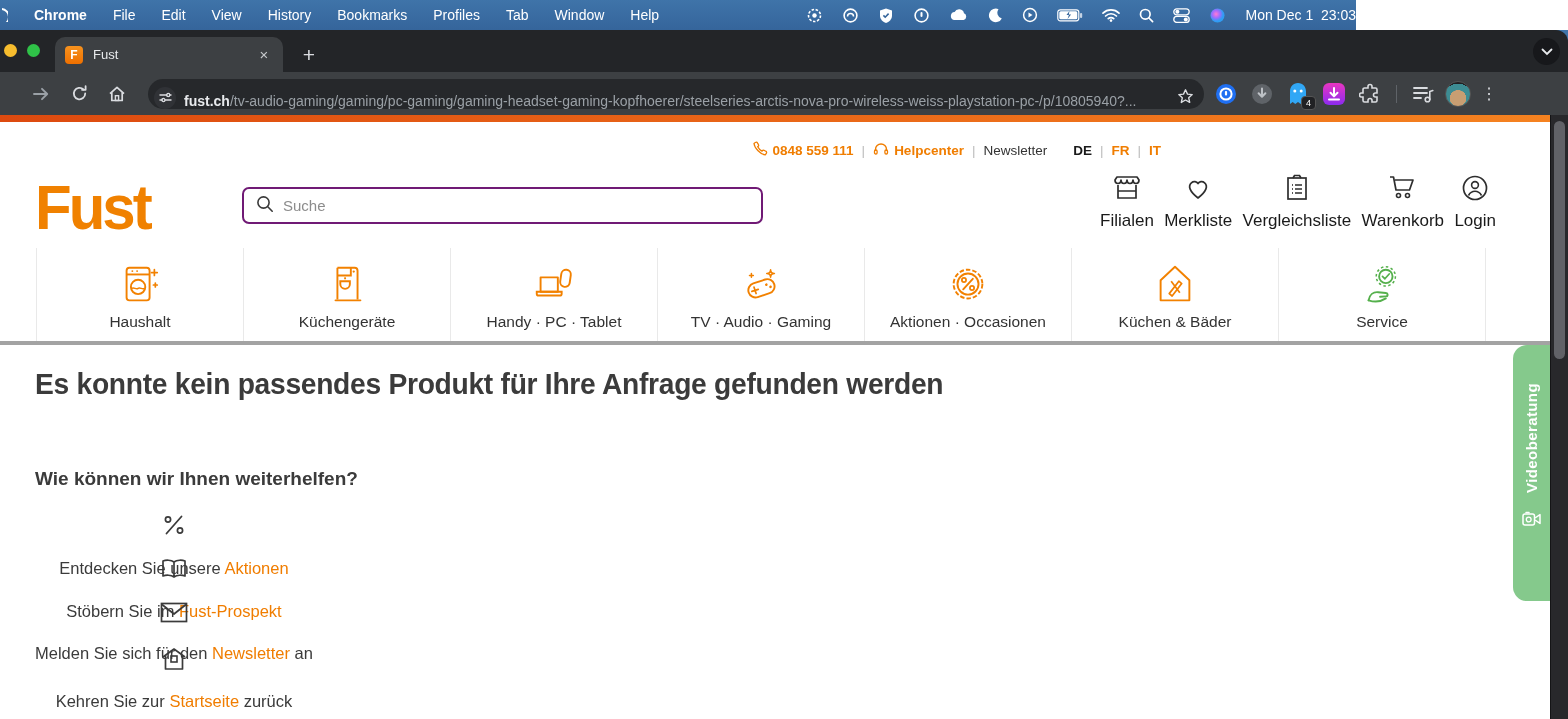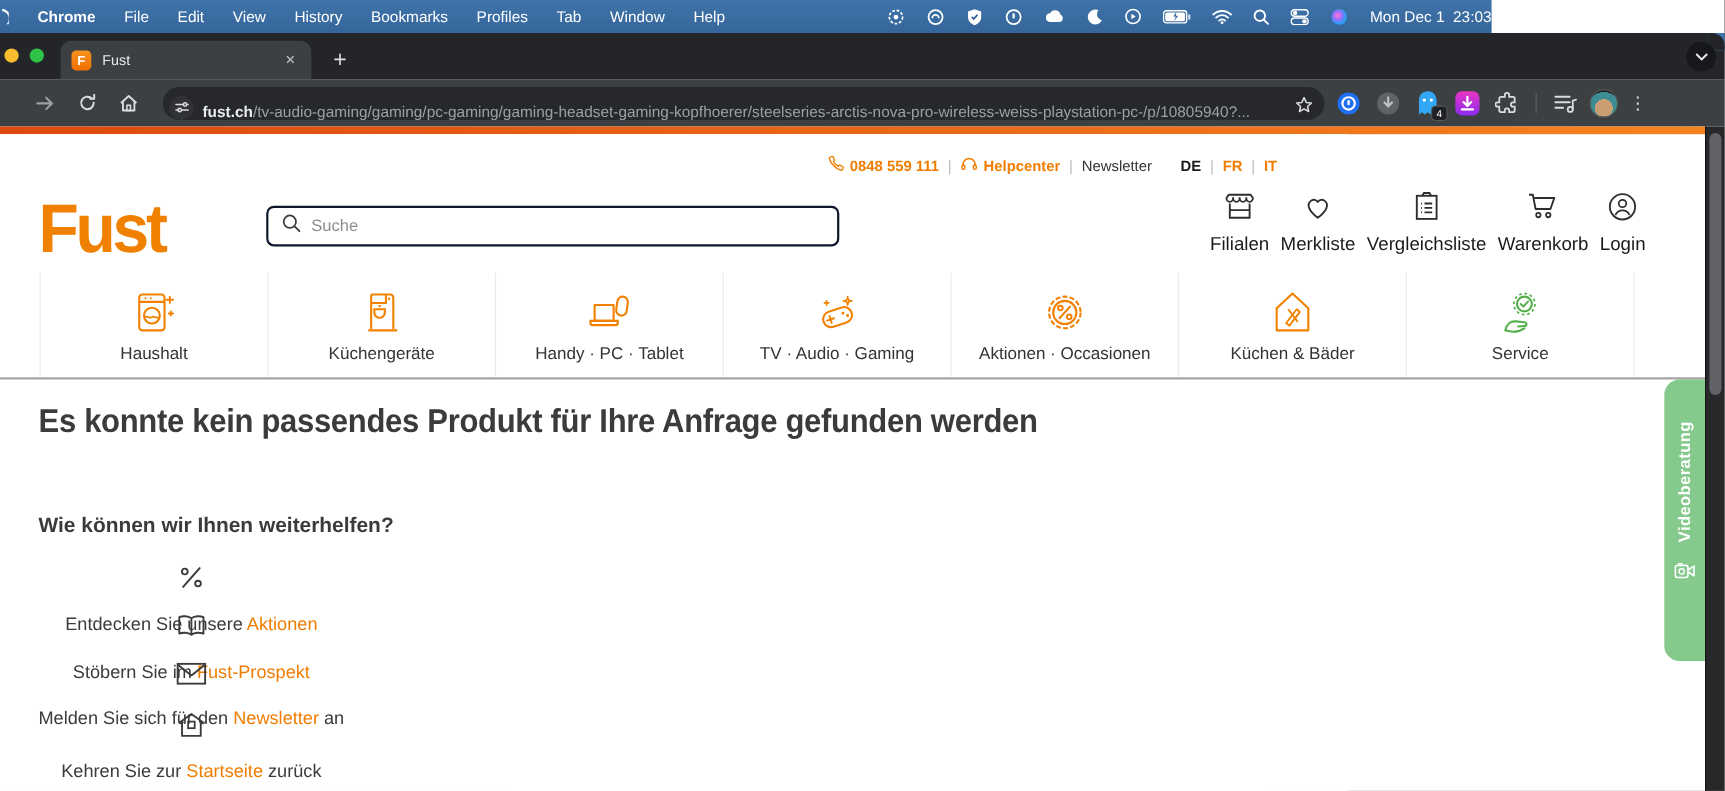--- a/index.html
+++ b/index.html
@@ -74,30 +74,30 @@
   .utility a { text-decoration:none; }
   .u-orange { color:#f07d00; font-weight:700; display:flex; align-items:center; gap:5px; }
   .u-sep { color:#bbb; }
   .u-newsletter { color:#333; }
   .lang { display:flex; gap:8px; margin-left:18px; align-items:center; }
   .lang .active { font-weight:700; color:#1a1a1a; }
   .lang .other { color:#f07d00; font-weight:700; }
   
   .logo { position:absolute; top:50px; left:35px; font-size:60px; font-weight:700; color:#f08100;
     letter-spacing:-3px; transform:scaleY(1.04); transform-origin:left top; }
-  .search { position:absolute; top:65px; left:242px; width:521px; height:37px; border:2px solid #0f172a;
+  .search { position:absolute; top:65px; left:242px; width:521px; height:37px; border:2px solid #701a75;
     border-radius:7px; display:flex; align-items:center; padding:0 12px; gap:9px; background:#fff; }
   .search input { border:none; outline:none; flex:1; font-size:15px; color:#333; font-family:inherit; }
   .search input::placeholder { color:#8c8c8c; }
   
   .actions { position:absolute; top:52px; left:1100px; width:396px; display:flex; justify-content:space-between; }
   .action { display:flex; flex-direction:column; align-items:center; gap:5px; color:#2e2e2e; }
   .action .lbl { font-size:17px; color:#1a1a1a; }
   
-  .navrow { position:absolute; top:126px; left:0; width:1550px; height:97px; border-bottom:2px solid #a3a3a3; display:flex; padding-left:36px; }
+  .navrow { position:absolute; top:126px; left:0; width:1550px; height:97px; border-bottom:4px solid #a3a3a3; display:flex; padding-left:36px; }
   .navcell { width:207px; border-left:1px solid #e9e9e9; display:flex; flex-direction:column; align-items:center; padding-top:13px; }
   .navfill { flex:1; border-left:1px solid #e9e9e9; }
   .navcell .ic { height:48px; display:flex; align-items:center; }
   .navcell .lbl { font-size:15.5px; color:#333; margin-top:4px; }
   
   .h1 { position:absolute; top:245px; left:35px; font-size:30px; font-weight:700; color:#3b3b3b;
     letter-spacing:-0.3px; transform:scaleX(0.94); transform-origin:left; white-space:nowrap; }
   .h2 { position:absolute; top:346px; left:35px; font-size:19px; font-weight:700; color:#3b3b3b; }
   .helplist { position:absolute; top:390px; left:35px; display:flex; flex-direction:column; }
   .helpitem { height:45px; display:flex; align-items:center; gap:21px; font-size:16.5px; color:#3b3b3b;flex-direction:column; }

